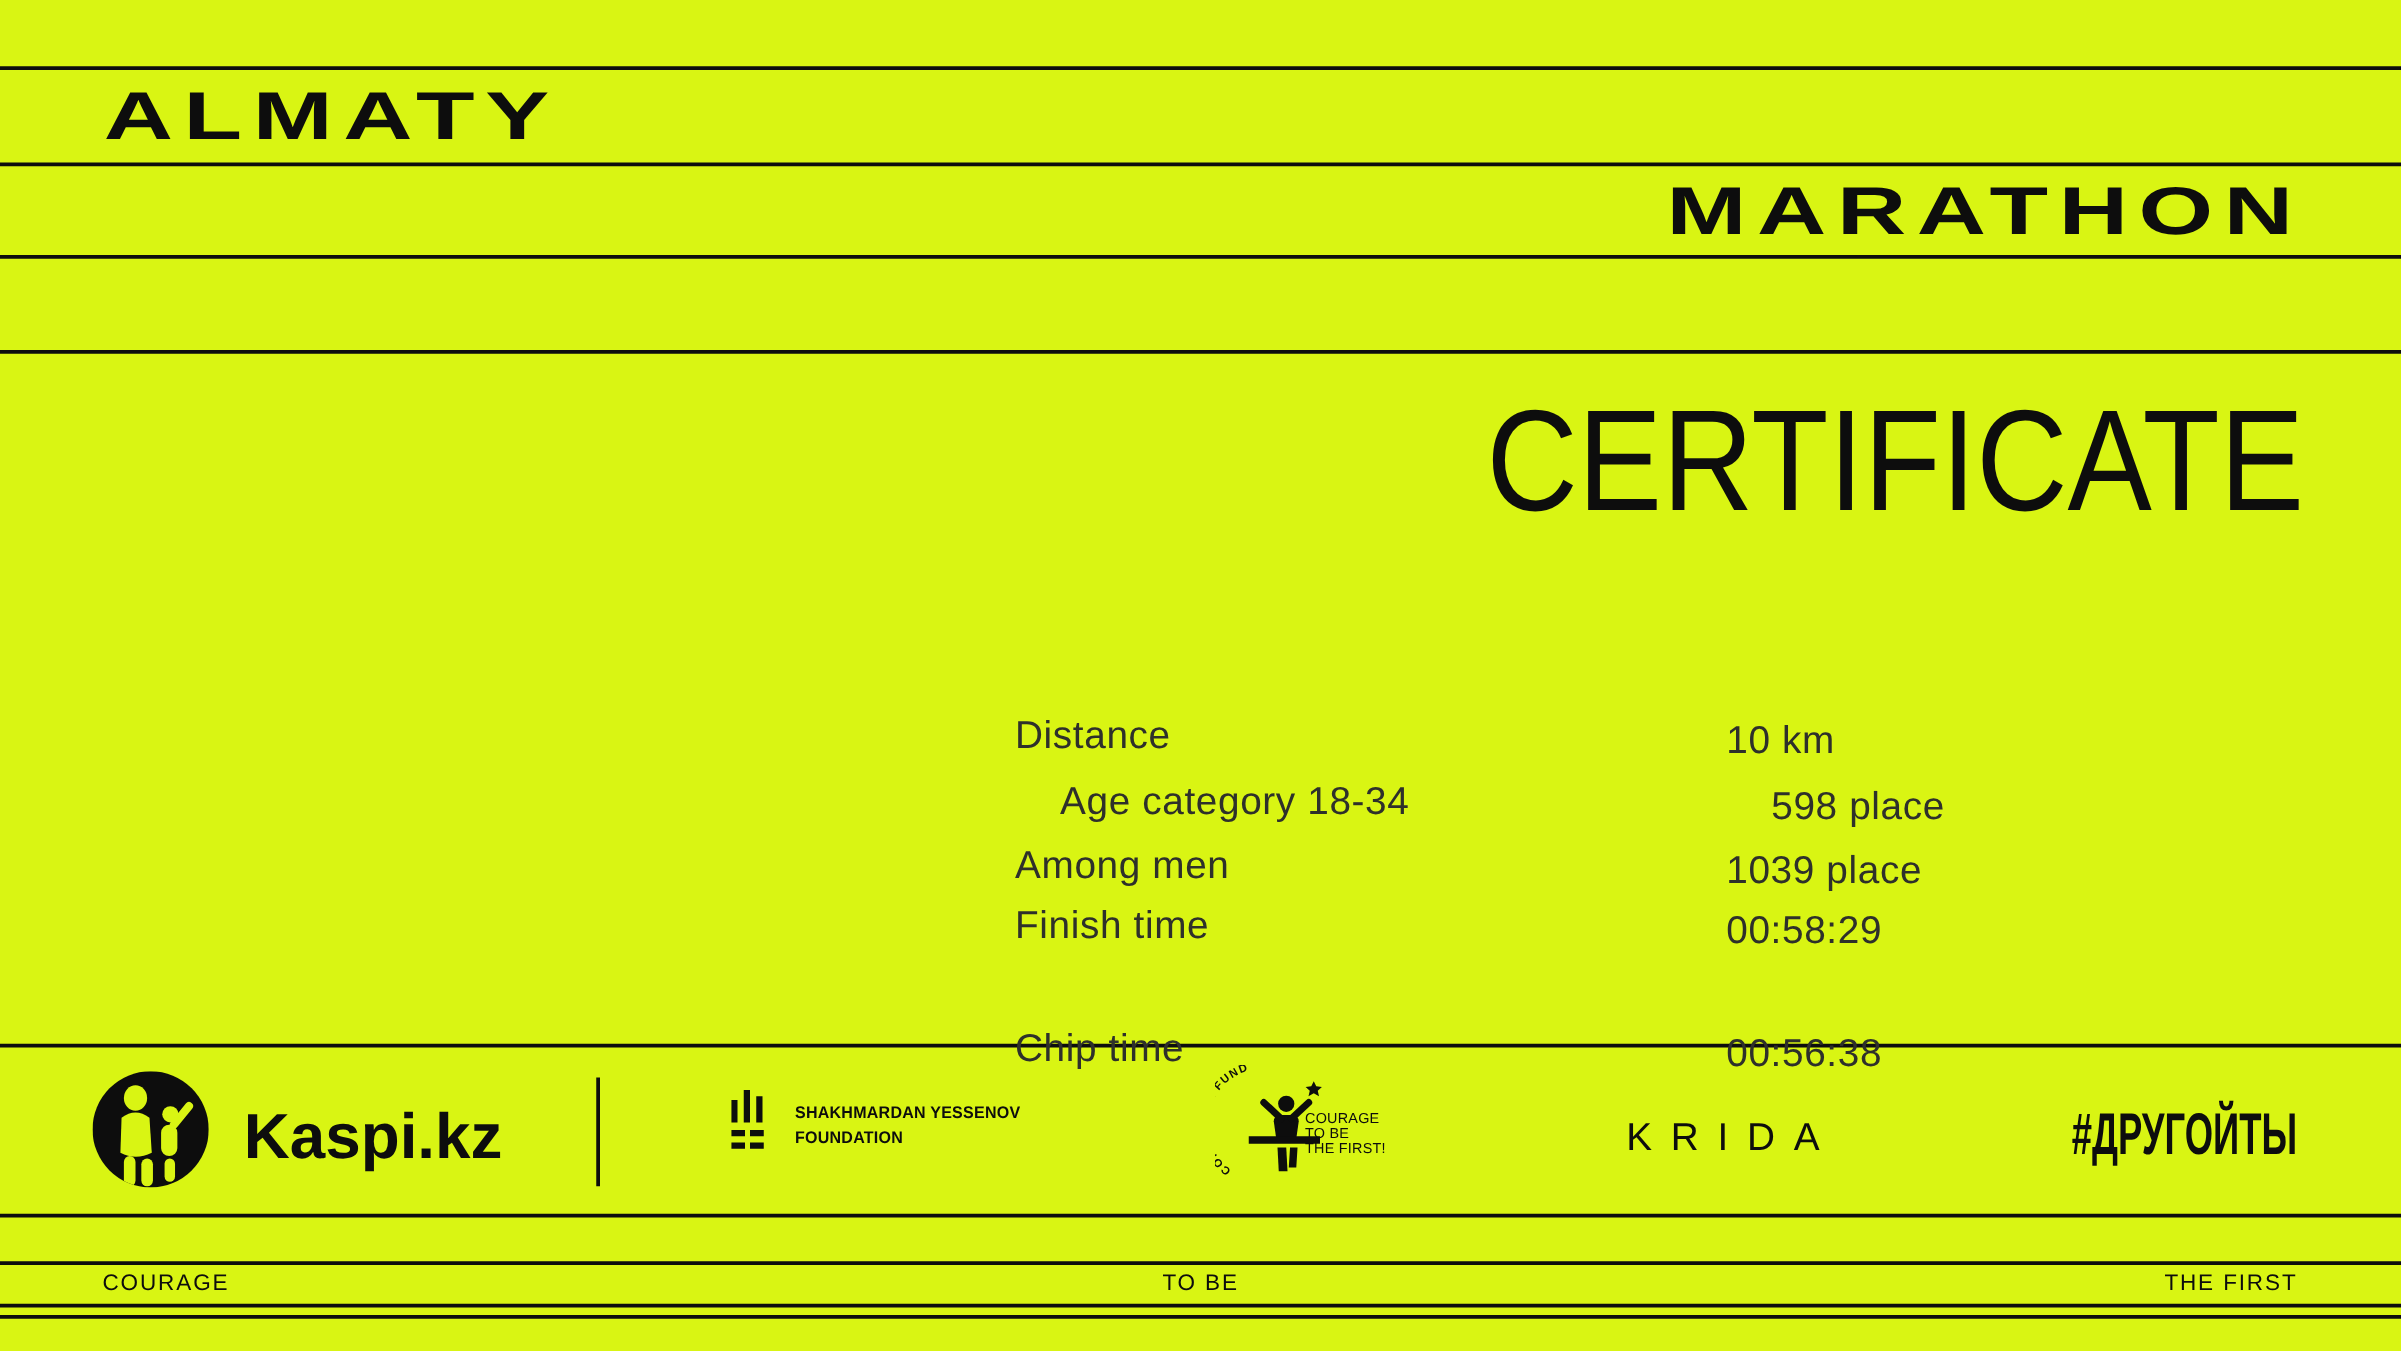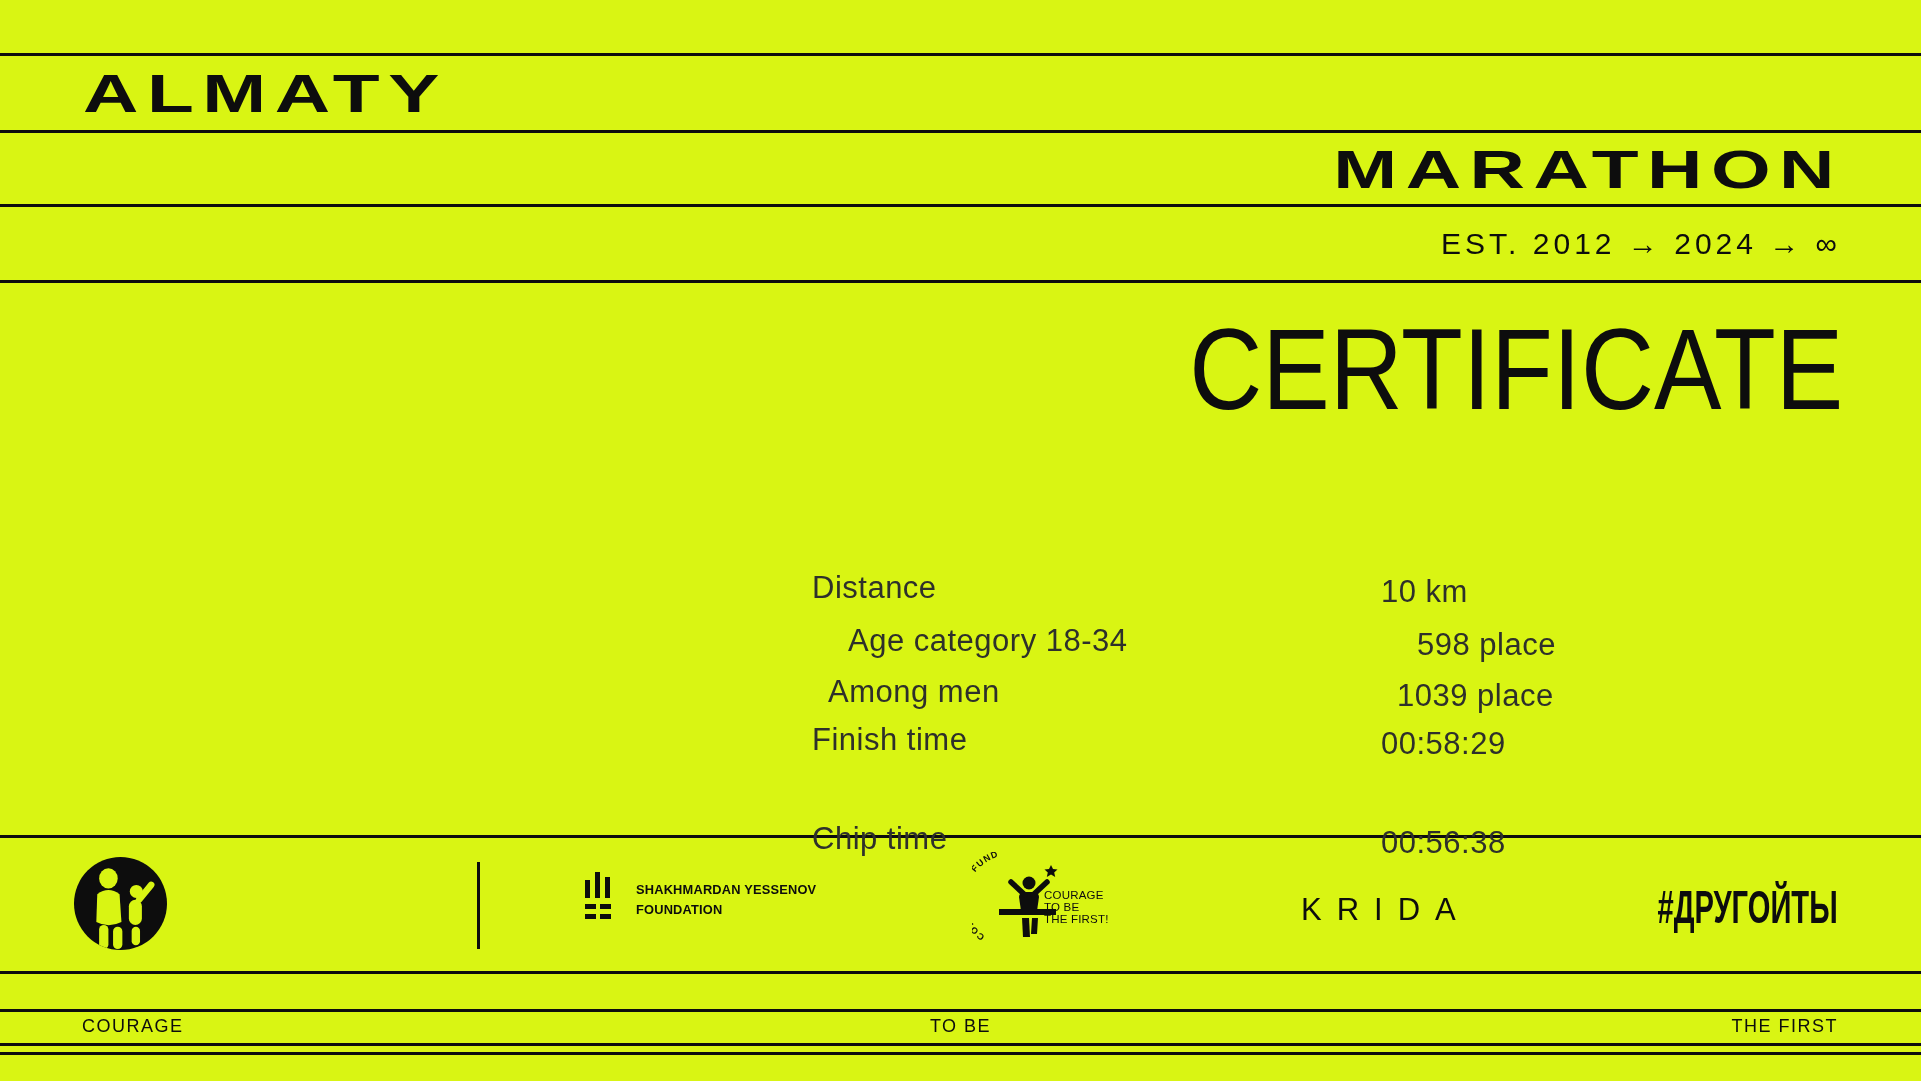--- a/index.html
+++ b/index.html
@@ -37,21 +37,21 @@
     transform:scaleX(0.88);transform-origin:right center;
   }
   .athlete{
     position:absolute;left:812px;top:497px;
     font-size:48px;font-weight:700;letter-spacing:1px;line-height:1;
     color:var(--soft_ink);white-space:nowrap;
   }
   .stat-row{position:absolute;left:812px;width:760px;height:36px;line-height:36px;font-size:31px;color:var(--soft_ink);}
   .stat-label{position:absolute;left:0;top:0;letter-spacing:0.5px;}
   .stat-value{position:absolute;left:569px;top:4px;letter-spacing:0.5px;}
-  .row1{top:570px;} .row2{top:623px;margin-left:36px;} .row3{top:674px;margin-left:16px;} .row4{top:722px;} .row5{top:775px;margin-top:46px;}
+  .row1{top:570px;} .row2{top:623px;margin-left:36px;} .row3{top:674px;} .row4{top:722px;} .row5{top:775px;margin-top:46px;}
 
   
   .kaspi-icon{position:absolute;left:74px;top:857px;width:93px;height:93px;}
   .kaspi-label{position:absolute;left:195px;top:883px;font-size:51px;font-weight:700;line-height:1;color:var(--ink);}
   .vdivider{position:absolute;left:477px;top:862px;width:3px;height:87px;background:var(--ink);}
   .yessenov-icon{position:absolute;left:585px;top:872px;width:27px;height:48px;}
   .yessenov-label{
     position:absolute;left:636px;top:880px;
     font-size:13.5px;font-weight:700;line-height:19.5px;letter-spacing:0.2px;
     color:var(--ink);transform:scaleX(0.95);transform-origin:left center;white-space:nowrap;
@@ -90,21 +90,20 @@
   <div class="hline" style="top:204px"></div>
   <div class="hline" style="top:280px"></div>
   <div class="hline" style="top:835px"></div>
   <div class="hline" style="top:971px"></div>
   <div class="hline" style="top:1009px"></div>
   <div class="hline" style="top:1043px"></div>
   <div class="hline" style="top:1052px"></div>
 
   <div class="wordmark almaty">ALMATY</div>
   <div class="wordmark marathon">MARATHON</div>
-  <div class="est">EST. 2012 → 2024 → ∞</div>
 
   <div class="cert-title">CERTIFICATE</div>
 
   <div>
     <div class="stat-row row1">
       <span class="stat-label">Distance</span>
       <span class="stat-value">10 km</span>
     </div>
     <div class="stat-row row2">
       <span class="stat-label">Age category 18-34</span>
@@ -135,20 +134,21 @@
       <ellipse cx="37" cy="23" rx="10" ry="11"></ellipse>
       <path d="M25,40 Q37,31 49,40 L51,70 Q37,77 24,70 Z"></path>
       <rect x="27" y="73" width="10" height="26" rx="5"></rect>
       <rect x="42" y="75" width="10" height="24" rx="5"></rect>
       <circle cx="67" cy="37" r="7"></circle>
       <path d="M70,46 L83,30" stroke="#D9F513" stroke-width="7" stroke-linecap="round" fill="none"></path>
       <rect x="59" y="46" width="14" height="27" rx="7"></rect>
       <rect x="62" y="75" width="9" height="20" rx="4.5"></rect>
     </g>
   </svg>
+  <div class="kaspi-label">Kaspi.kz</div>
 
   <div class="vdivider"></div>
 
   <svg class="yessenov-icon" viewBox="0 0 27 48" xmlns="http://www.w3.org/2000/svg" fill="#0D0D0D">
     <rect x="0" y="8" width="5" height="18"></rect>
     <rect x="10" y="0" width="5" height="26"></rect>
     <rect x="20" y="5" width="5" height="21"></rect>
     <rect x="0" y="32" width="11" height="5"></rect>
     <rect x="15" y="32" width="11" height="5"></rect>
     <rect x="0" y="42" width="11" height="5"></rect>

